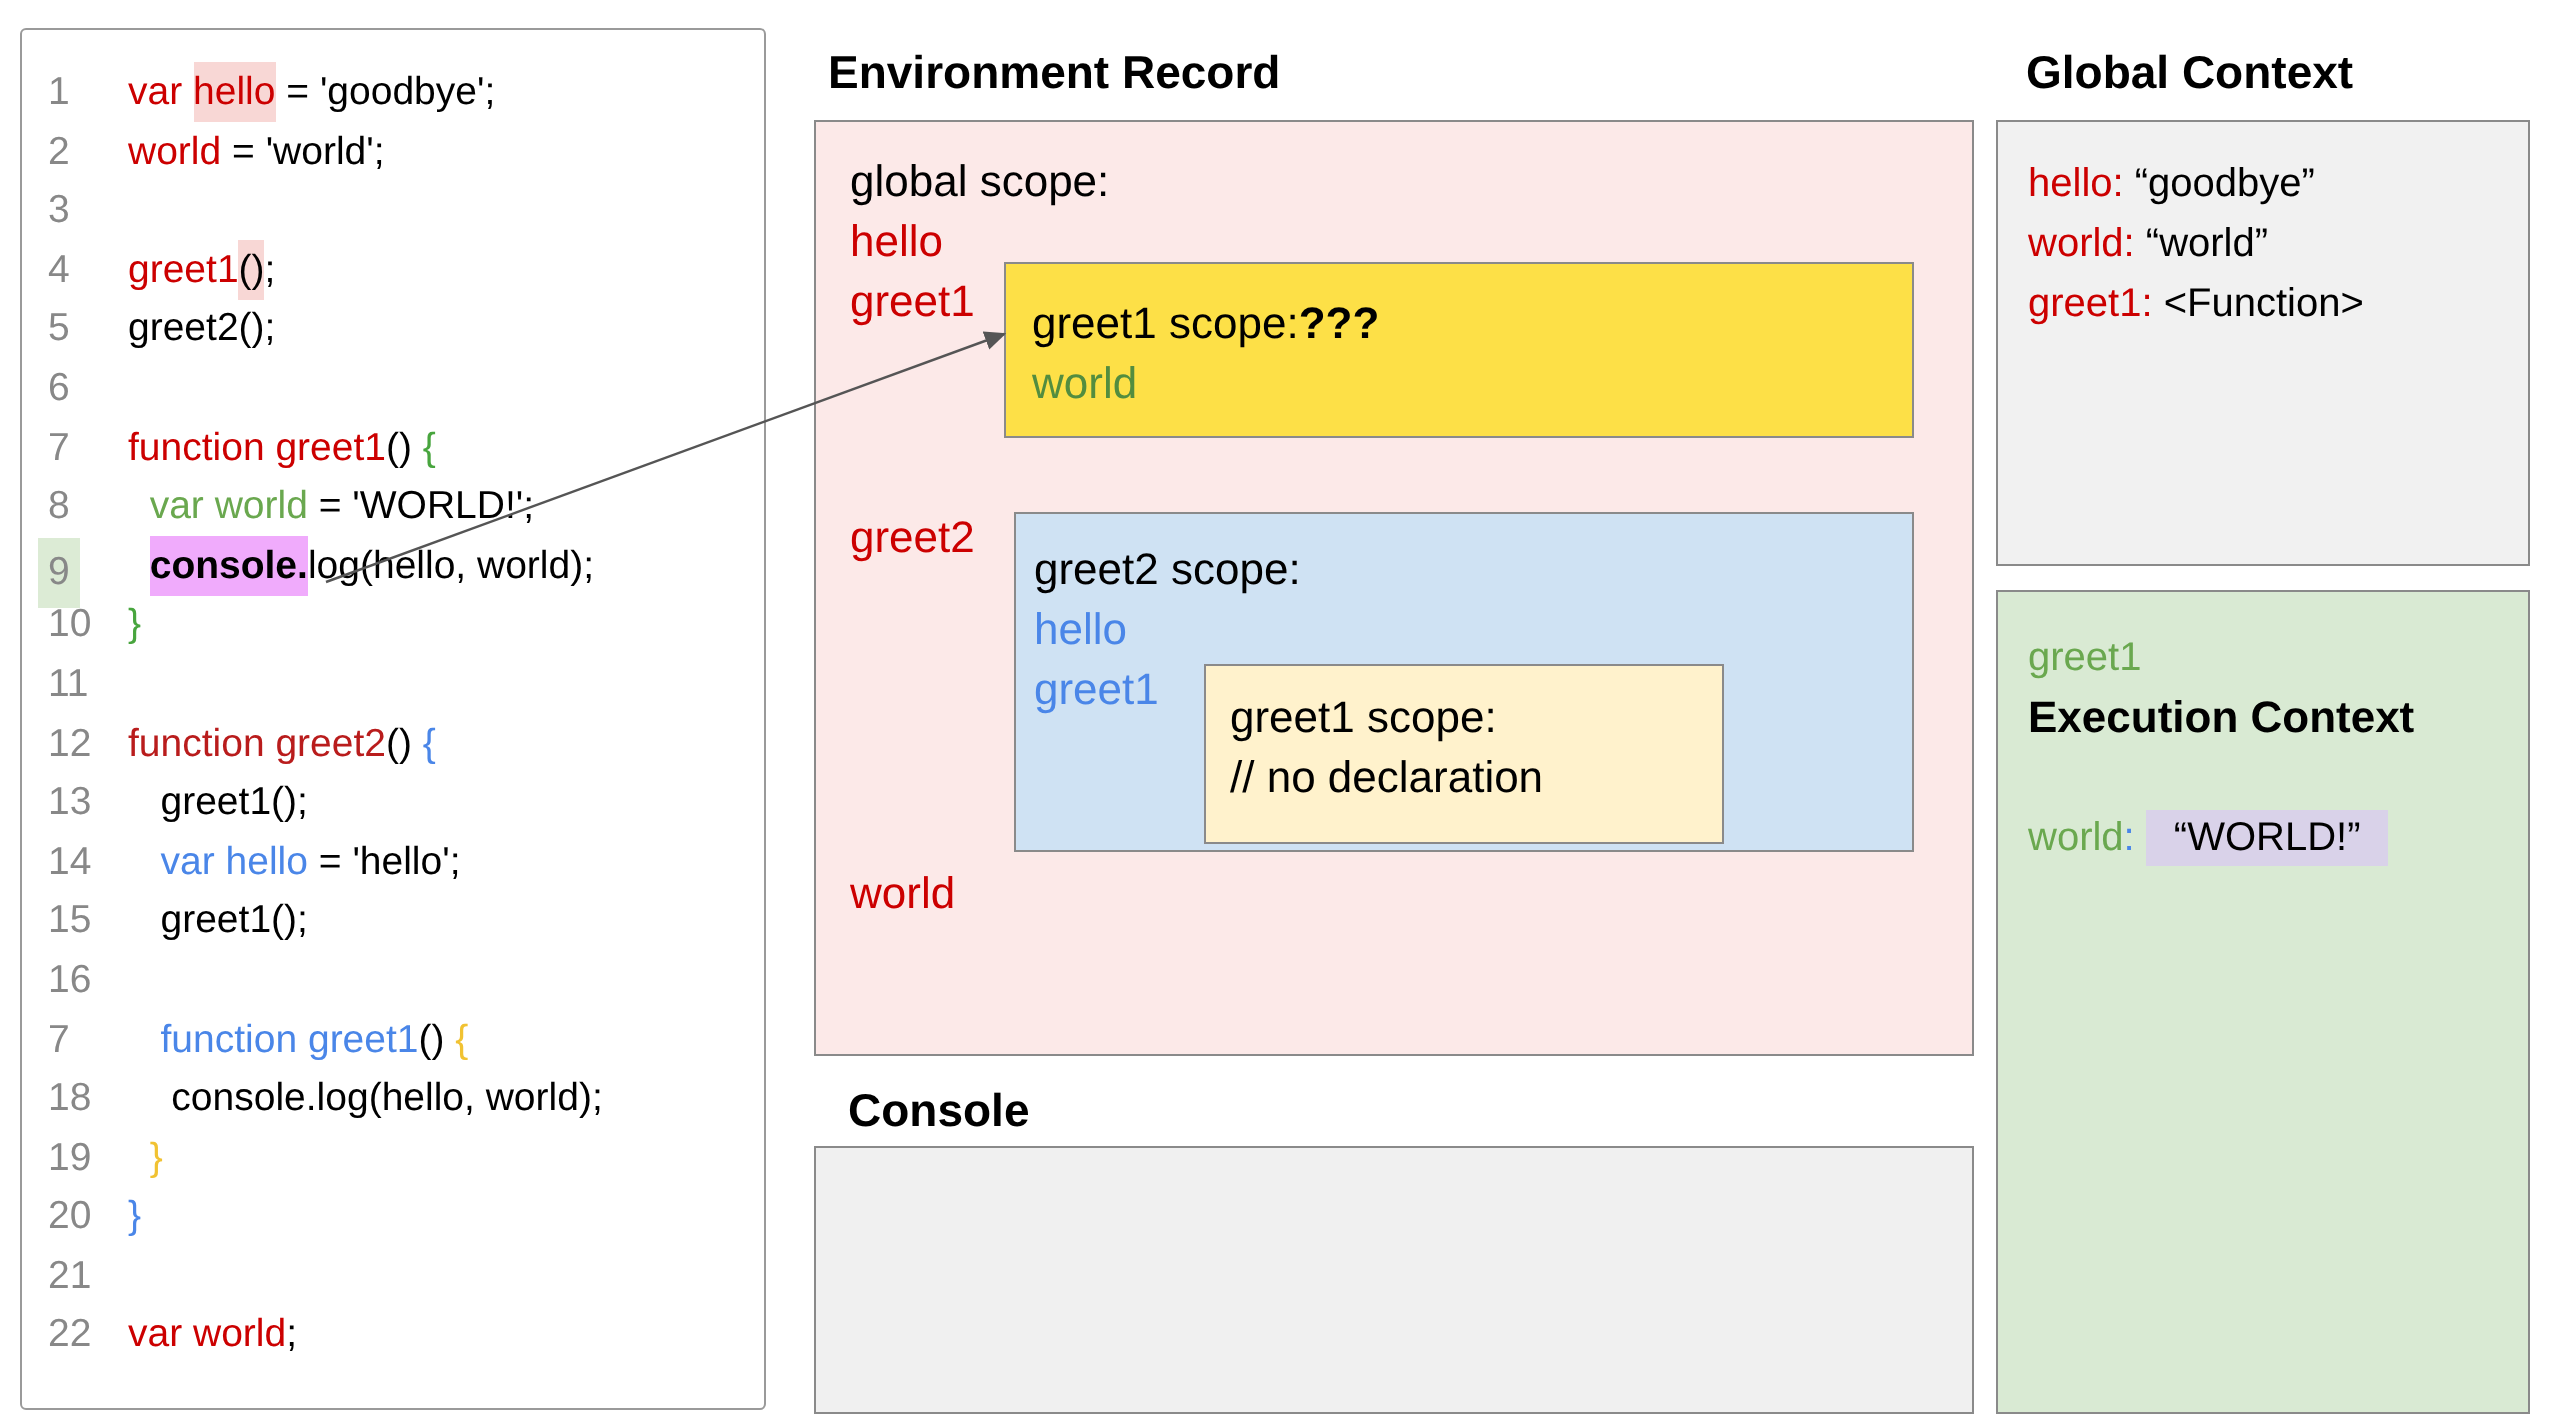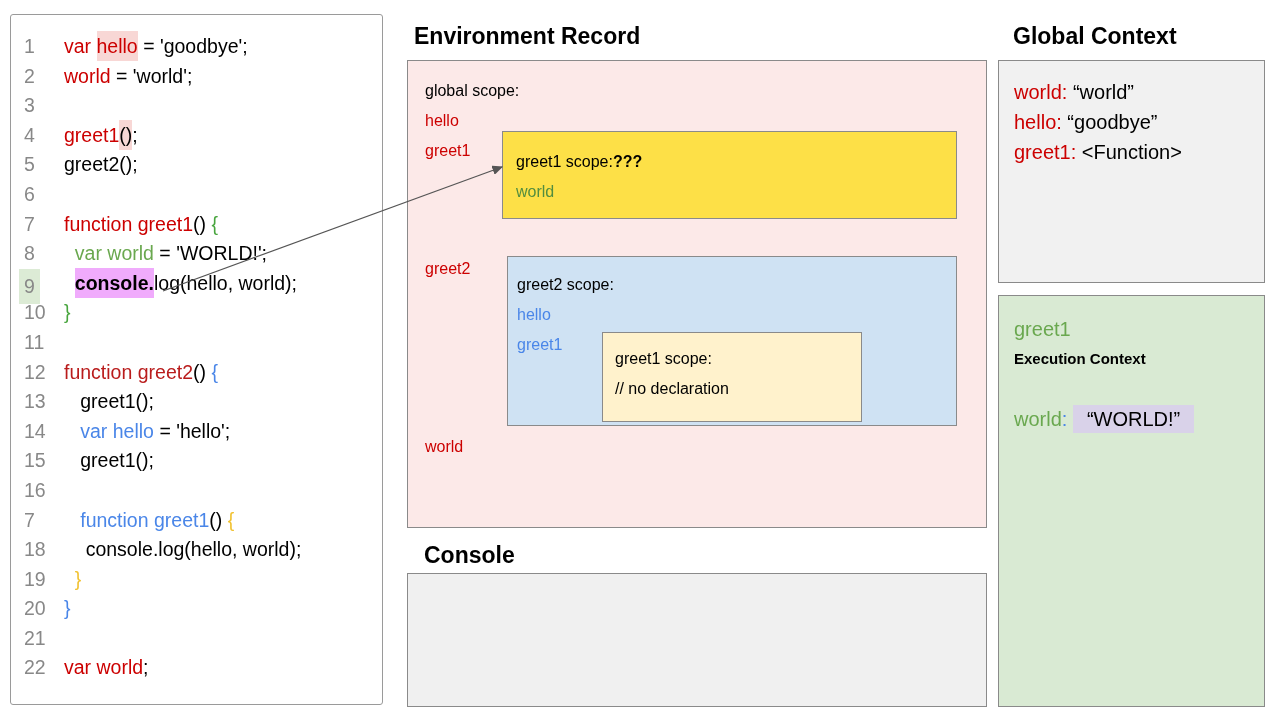--- a/index.html
+++ b/index.html
@@ -17,21 +17,21 @@
   .code-text span.hl{padding:4px 0;}
 
   
   .title{position:absolute;font-weight:bold;font-size:23px;line-height:26px;color:#000;}
   .t-env{left:414px;top:23px;}
   .t-console{left:424px;top:542px;}
   .t-global{left:1013px;top:23px;}
 
   
   .pink-box{position:absolute;left:407px;top:60px;width:580px;height:468px;box-sizing:border-box;
-            background:#fce9e8;border:1px solid #8a8a8a;font-size:16px;}
+            background:#fce9e8;border:1px solid #8a8a8a;font-size:22px;}
   .lbl{position:absolute;line-height:24px;white-space:pre;}
   .lbl-global{left:17px;top:18px;color:#000;}
   .lbl-hello{left:17px;top:48px;color:#cc0000;}
   .lbl-greet1{left:17px;top:78px;color:#cc0000;}
   .lbl-greet2{left:17px;top:196px;color:#cc0000;}
   .lbl-world{left:17px;top:374px;color:#cc0000;}
 
   .green-box{position:absolute;left:94px;top:70px;width:455px;height:88px;box-sizing:border-box;
              background:#fde047;border:1px solid #8a8a8a;padding:15px 0 0 13px;line-height:30px;}
   .blue-box{position:absolute;left:99px;top:195px;width:450px;height:170px;box-sizing:border-box;
@@ -43,21 +43,21 @@
   .console-box{position:absolute;left:407px;top:573px;width:580px;height:134px;box-sizing:border-box;
                background:#f0f0f0;border:1px solid #8a8a8a;}
 
   
   .global-box{position:absolute;left:998px;top:60px;width:267px;height:223px;box-sizing:border-box;
               background:#f1f1f1;border:1px solid #8a8a8a;padding:16px 0 0 15px;
               font-size:20px;line-height:30px;}
   .exec-box{position:absolute;left:998px;top:295px;width:267px;height:412px;box-sizing:border-box;
             background:#d9ead3;border:1px solid #8a8a8a;padding:18px 0 0 15px;
             font-size:20px;line-height:30px;}
-  .exec-box .tline:nth-child(2){font-size:15px;}
+  .exec-box .tline:nth-child(2){font-size:22px;}
 
   .tline{white-space:pre;}
   .tline span.hl{padding:3px 14px;}
 
   
   .arrow-svg{position:absolute;left:0;top:0;width:1280px;height:712px;pointer-events:none;}
 </style>
 </head>
 <body>
 
@@ -179,22 +179,22 @@
         <div class="tline"><span style="color: rgb(74, 134, 232);">hello</span></div>
         <div class="tline"><span style="color: rgb(74, 134, 232);">greet1</span></div>
       </div>
   </div>
 
   <div class="title t-console">Console</div>
   <div class="console-box"></div>
 
   <div class="title t-global">Global Context</div>
   <div class="global-box">
+      <div class="tline"><span style="color: rgb(204, 0, 0);">hello:</span><span> “goodbye”</span></div>
       <div class="tline"><span style="color: rgb(204, 0, 0);">world:</span><span> “world”</span></div>
-      <div class="tline"><span style="color: rgb(204, 0, 0);">hello:</span><span> “goodbye”</span></div>
       <div class="tline"><span style="color: rgb(204, 0, 0);">greet1:</span><span> &lt;Function&gt;</span></div>
     </div>
   <div class="exec-box">
       <div class="tline"><span style="color: rgb(106, 168, 79);">greet1</span></div>
       <div class="tline"><span style="font-weight: bold;">Execution Context</span></div>
       <div class="tline"><span> </span></div>
       <div class="tline"><span style="color: rgb(106, 168, 79);">world</span><span style="color: rgb(74, 134, 232);">:</span><span> </span><span class="hl" style="background: rgb(217, 210, 233);">“WORLD!”</span></div>
     </div>
 
   <svg class="arrow-svg">

